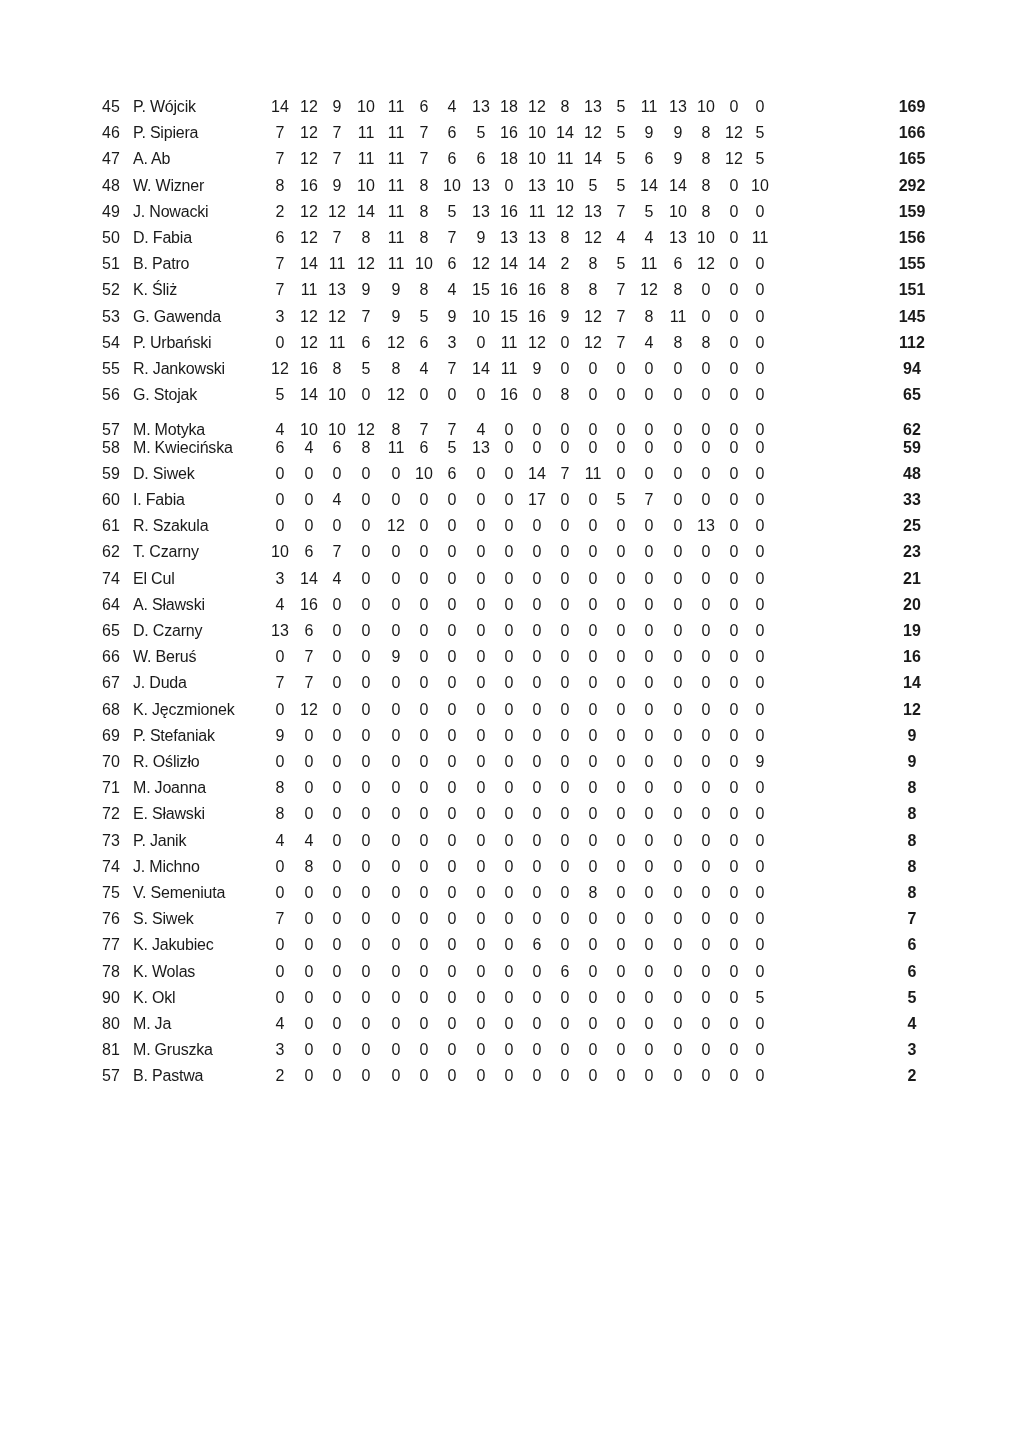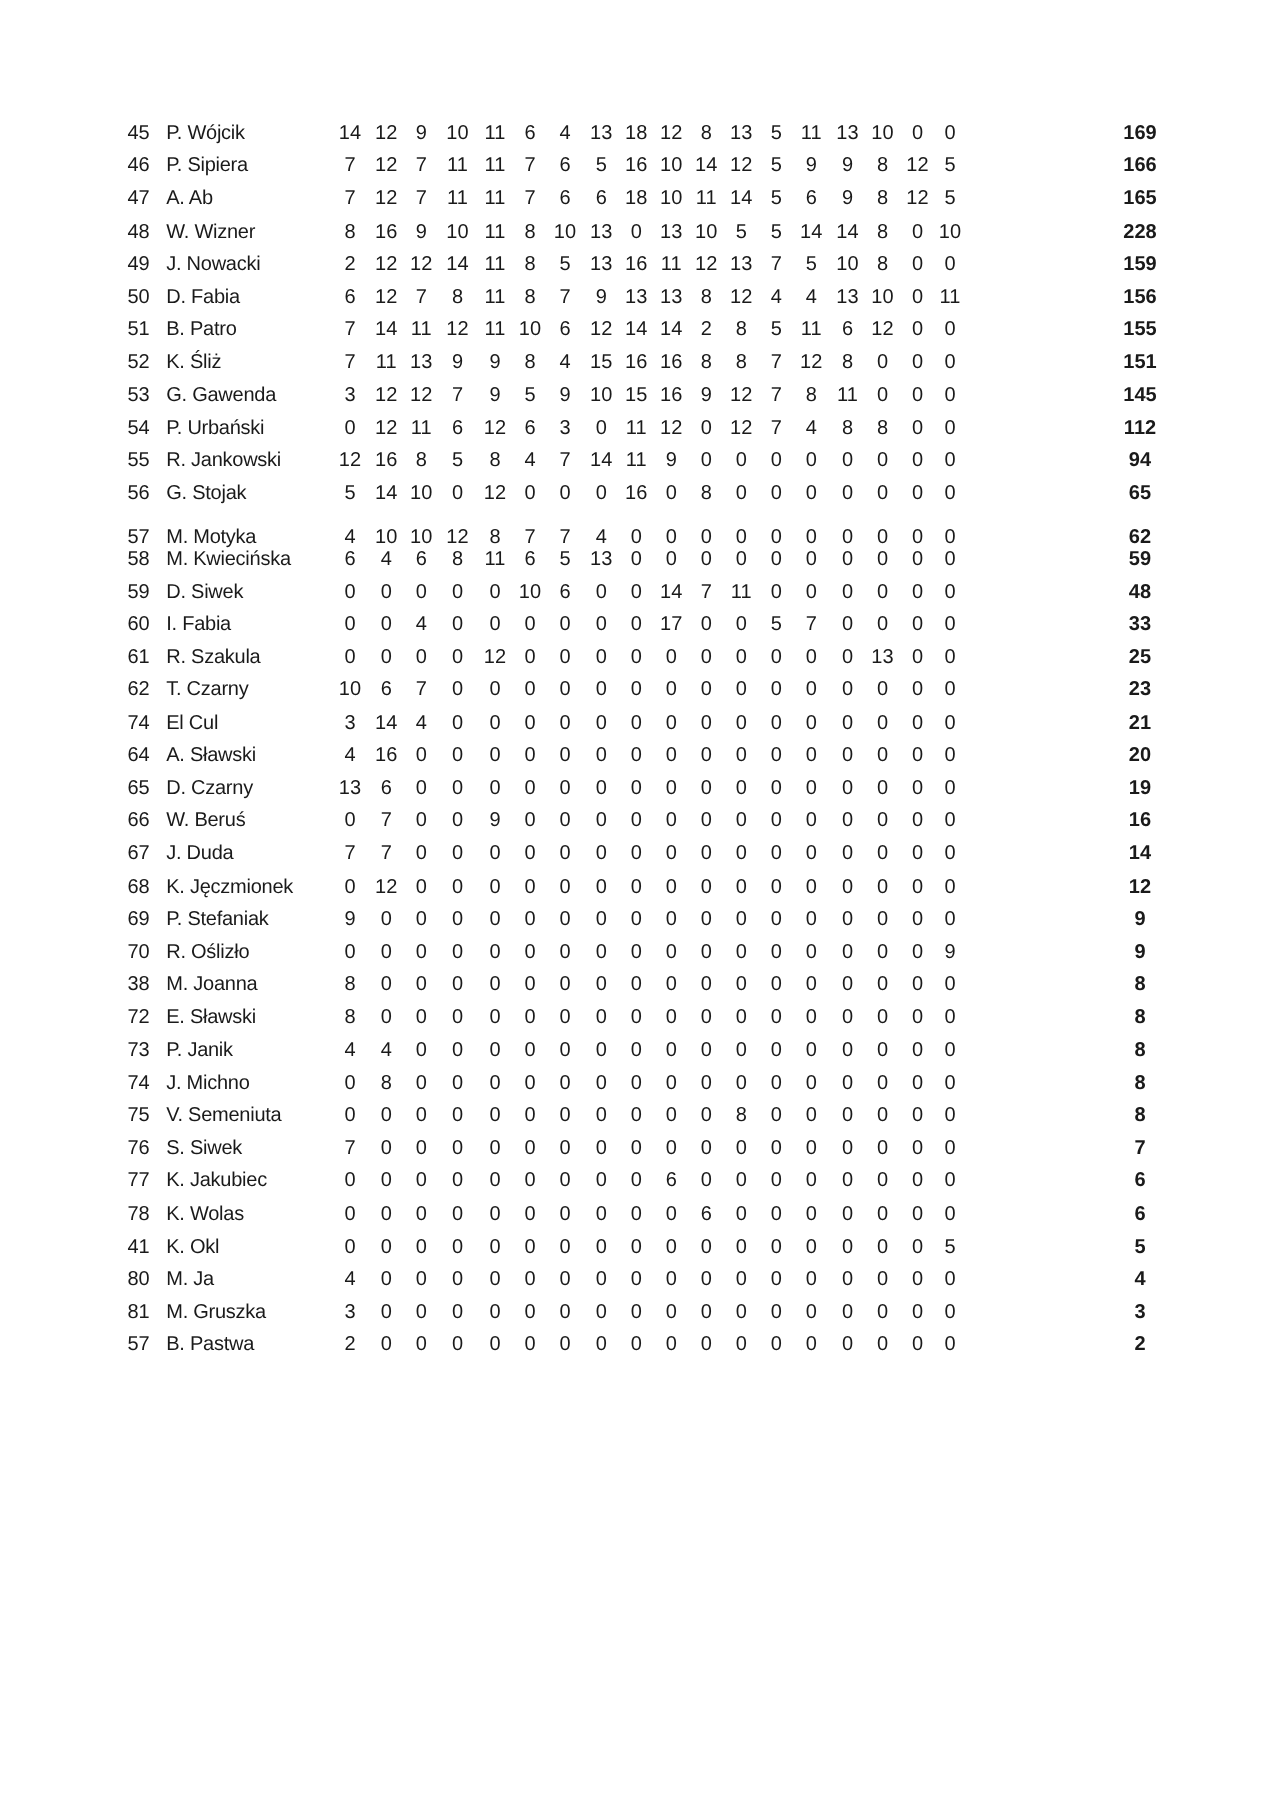--- a/index.html
+++ b/index.html
@@ -99,21 +99,21 @@
       <span class="cell" style="left: 495px;">0</span>
       <span class="cell" style="left: 523px;">13</span>
       <span class="cell" style="left: 551px;">10</span>
       <span class="cell" style="left: 579px;">5</span>
       <span class="cell" style="left: 607px;">5</span>
       <span class="cell" style="left: 635px;">14</span>
       <span class="cell" style="left: 664px;">14</span>
       <span class="cell" style="left: 692px;">8</span>
       <span class="cell" style="left: 720px;">0</span>
       <span class="cell" style="left: 746px;">10</span>
-      <span class="total">228</span>
+      <span class="total">292</span>
     </div>
     <div class="row" style="top: 104.8px;">
       <span class="rank">49</span>
       <span class="name">J. Nowacki</span>
       <span class="cell" style="left: 266px;">2</span>
       <span class="cell" style="left: 295px;">12</span>
       <span class="cell" style="left: 323px;">12</span>
       <span class="cell" style="left: 352px;">14</span>
       <span class="cell" style="left: 382px;">11</span>
       <span class="cell" style="left: 410px;">8</span>
@@ -608,21 +608,21 @@
       <span class="cell" style="left: 579px;">0</span>
       <span class="cell" style="left: 607px;">0</span>
       <span class="cell" style="left: 635px;">0</span>
       <span class="cell" style="left: 664px;">0</span>
       <span class="cell" style="left: 692px;">0</span>
       <span class="cell" style="left: 720px;">0</span>
       <span class="cell" style="left: 746px;">9</span>
       <span class="total">9</span>
     </div>
     <div class="row" style="top: 681.2px;">
-      <span class="rank">38</span>
+      <span class="rank">71</span>
       <span class="name">M. Joanna</span>
       <span class="cell" style="left: 266px;">8</span>
       <span class="cell" style="left: 295px;">0</span>
       <span class="cell" style="left: 323px;">0</span>
       <span class="cell" style="left: 352px;">0</span>
       <span class="cell" style="left: 382px;">0</span>
       <span class="cell" style="left: 410px;">0</span>
       <span class="cell" style="left: 438px;">0</span>
       <span class="cell" style="left: 467px;">0</span>
       <span class="cell" style="left: 495px;">0</span>
@@ -792,21 +792,21 @@
       <span class="cell" style="left: 579px;">0</span>
       <span class="cell" style="left: 607px;">0</span>
       <span class="cell" style="left: 635px;">0</span>
       <span class="cell" style="left: 664px;">0</span>
       <span class="cell" style="left: 692px;">0</span>
       <span class="cell" style="left: 720px;">0</span>
       <span class="cell" style="left: 746px;">0</span>
       <span class="total">6</span>
     </div>
     <div class="row" style="top: 890.8px;">
-      <span class="rank">41</span>
+      <span class="rank">90</span>
       <span class="name">K. Okl</span>
       <span class="cell" style="left: 266px;">0</span>
       <span class="cell" style="left: 295px;">0</span>
       <span class="cell" style="left: 323px;">0</span>
       <span class="cell" style="left: 352px;">0</span>
       <span class="cell" style="left: 382px;">0</span>
       <span class="cell" style="left: 410px;">0</span>
       <span class="cell" style="left: 438px;">0</span>
       <span class="cell" style="left: 467px;">0</span>
       <span class="cell" style="left: 495px;">0</span>

